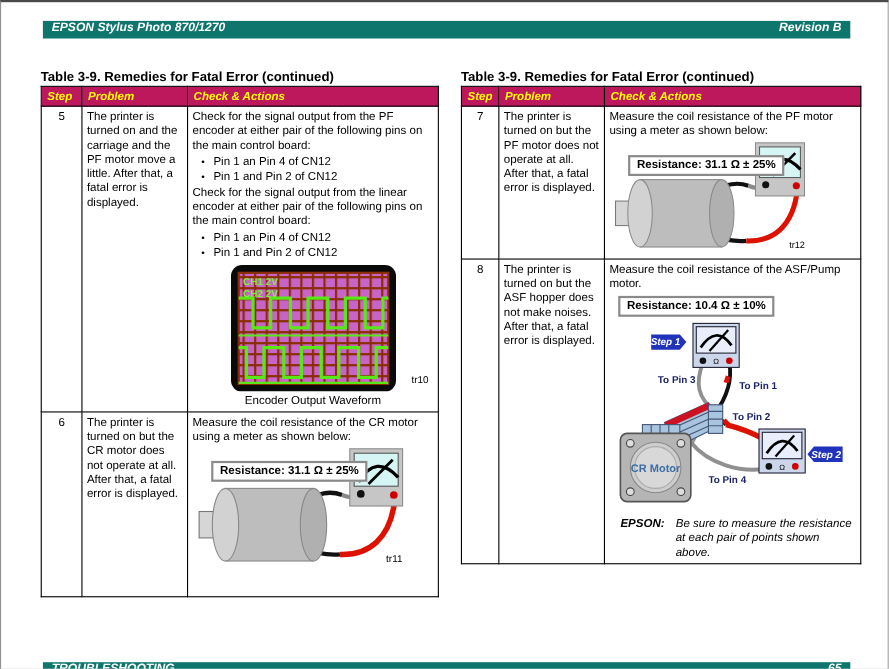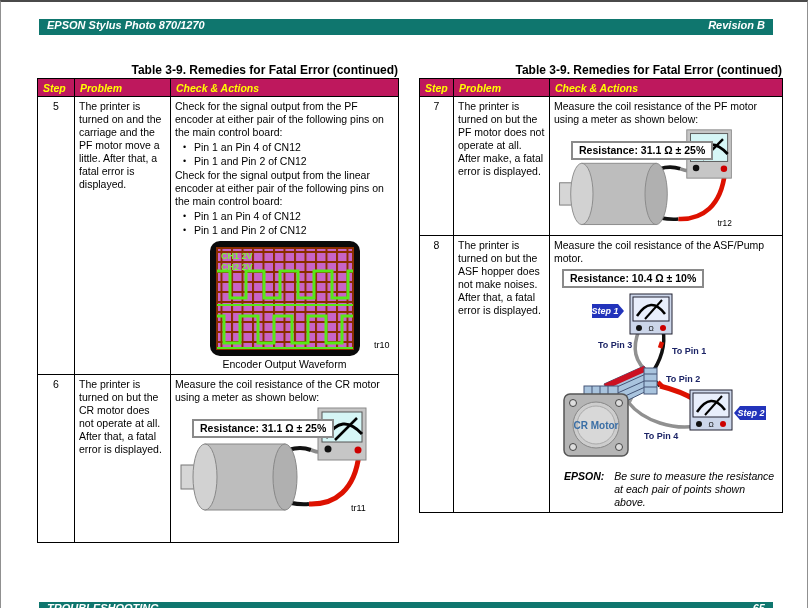--- a/index.html
+++ b/index.html
@@ -18,21 +18,21 @@
     color:#fff; font-weight:bold; font-style:italic; font-size:11px;
     display:flex; align-items:flex-start; padding:0 8px; box-sizing:border-box;
   }
   .header-bar { top:17px; justify-content:space-between; }
   .footer-bar { top:600px;gap:36px; }
   .f-left { flex:1; text-align:left; }
   .f-center { flex:1; text-align:center; }
   .f-right { flex:1; text-align:right; }
   
   .tbl-title {
-    position:absolute; top:61px; font-weight:bold; font-size:12px; text-align:right;
+    position:absolute; top:61px; font-weight:bold; font-size:12px; text-align:left;
   }
   .tbl-title.left { left:36px; width:361px; }
   .tbl-title.right { left:418px; width:363px; }
   
   table.remedies {
     position:absolute; top:76px; border-collapse:collapse; table-layout:fixed;
   }
   #left-table { left:36px; width:361px; }
   #right-table { left:418px; width:363px; }
   table.remedies th, table.remedies td { border:1px solid #000; }
@@ -200,21 +200,21 @@
       <tr>
         <th>Step</th>
         <th>Problem</th>
         <th>Check &amp; Actions</th>
       </tr>
     </thead>
     <tbody>
 
       <tr style="height:137px">
         <td class="step">7</td>
-        <td>The printer is turned on but the PF motor does not operate at all. After make, a fatal error is displayed.</td>
+        <td>The printer is turned on but the PF motor does not operate at all. After that, a fatal error is displayed.</td>
         <td class="chk">
           <p>Measure the coil resistance of the PF motor using a meter as shown below:</p>
           <div class="fig-motor" style="height:104px">
             <svg width="222" height="104" viewBox="0 0 222 112" preserveAspectRatio="xMinYMin meet">
               <g fill="none">
                 <path d="M100,50 C115,42 125,40 136,44" stroke="#111" stroke-width="4"></path>
                 <path d="M136,44 C146,48 150,46 153,43" stroke="#8a8a8a" stroke-width="4"></path>
                 <path d="M98,92 C112,97 124,99 134,98" stroke="#111" stroke-width="4"></path>
                 <path d="M134,98 C160,99 180,84 184,48" stroke="#dd1100" stroke-width="5"></path>
               </g>

